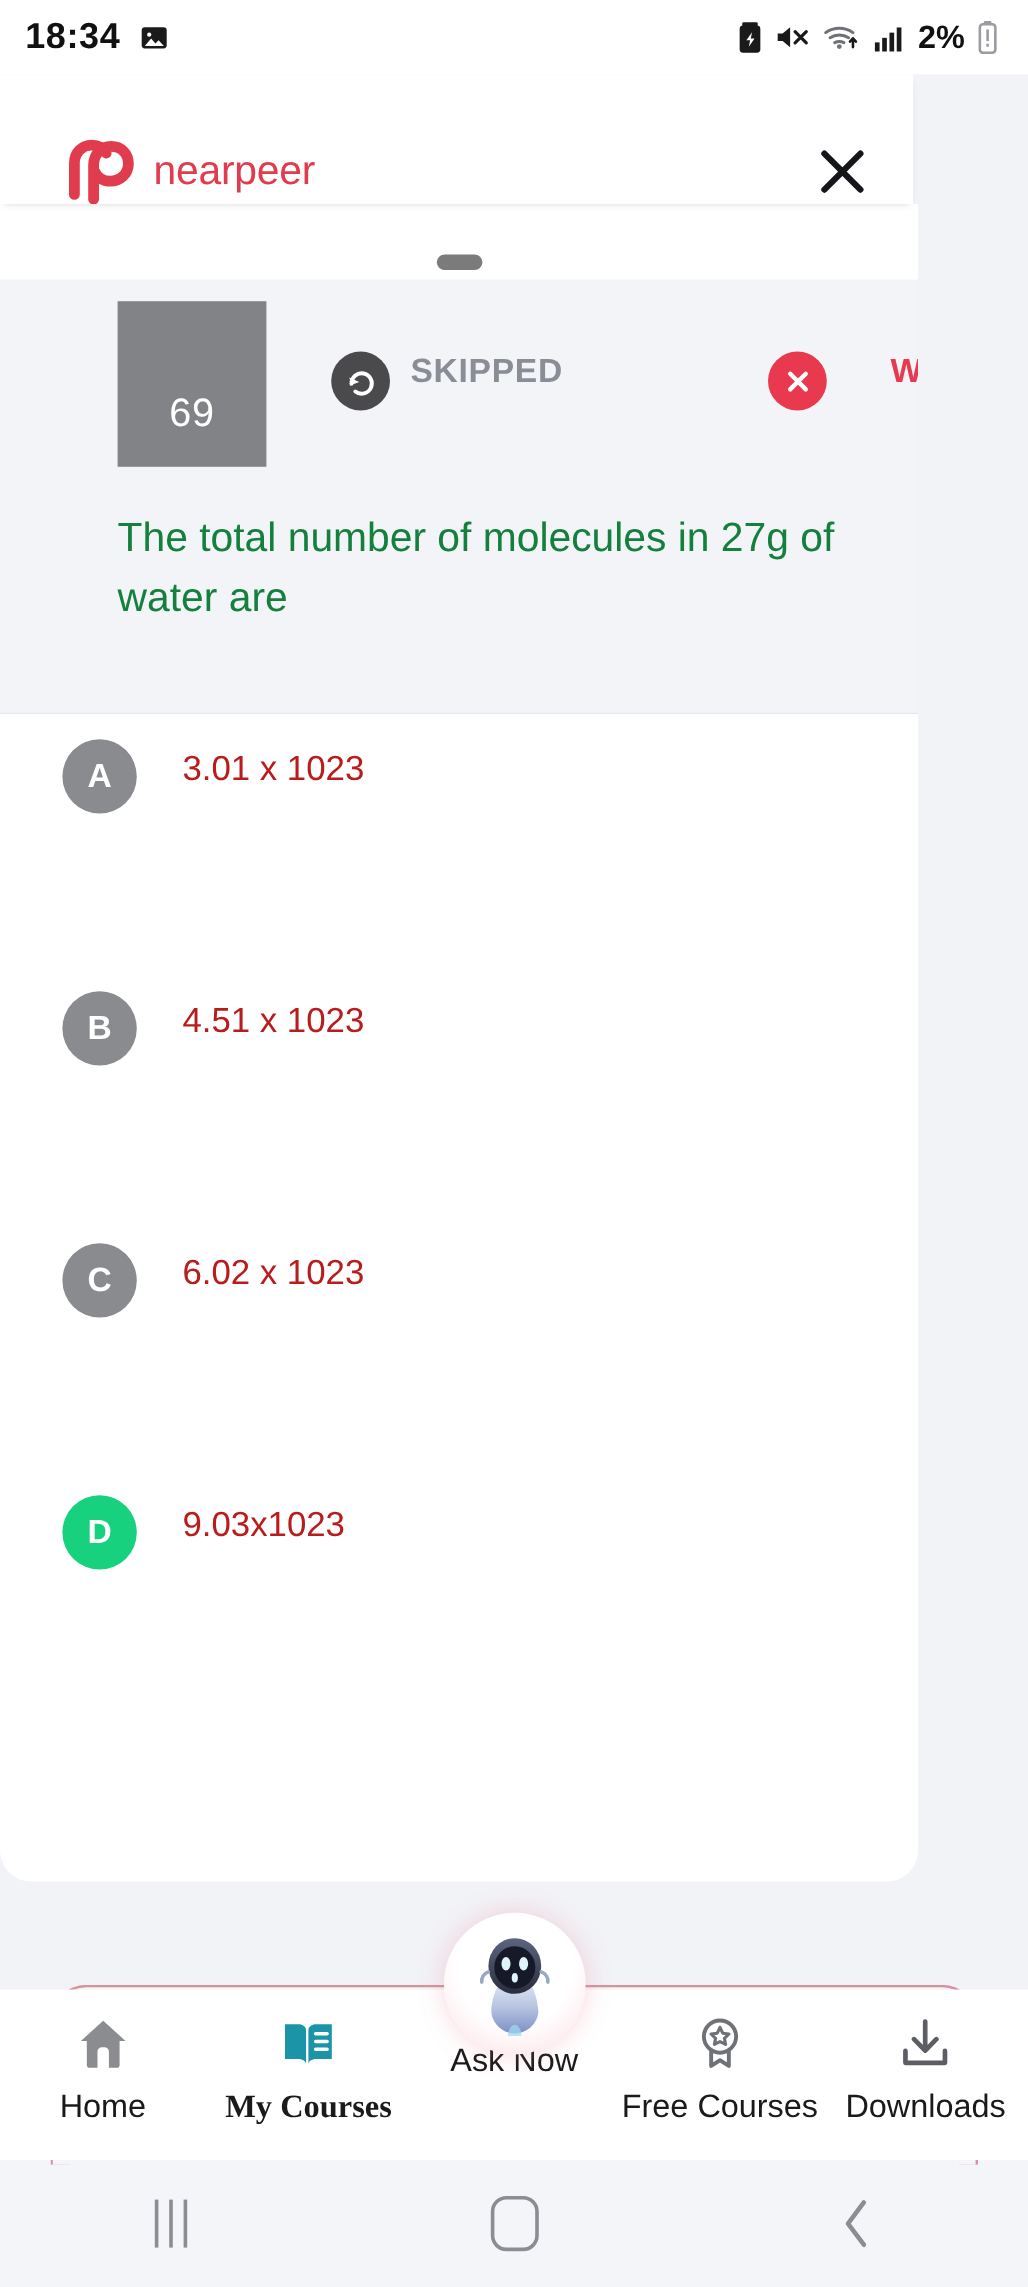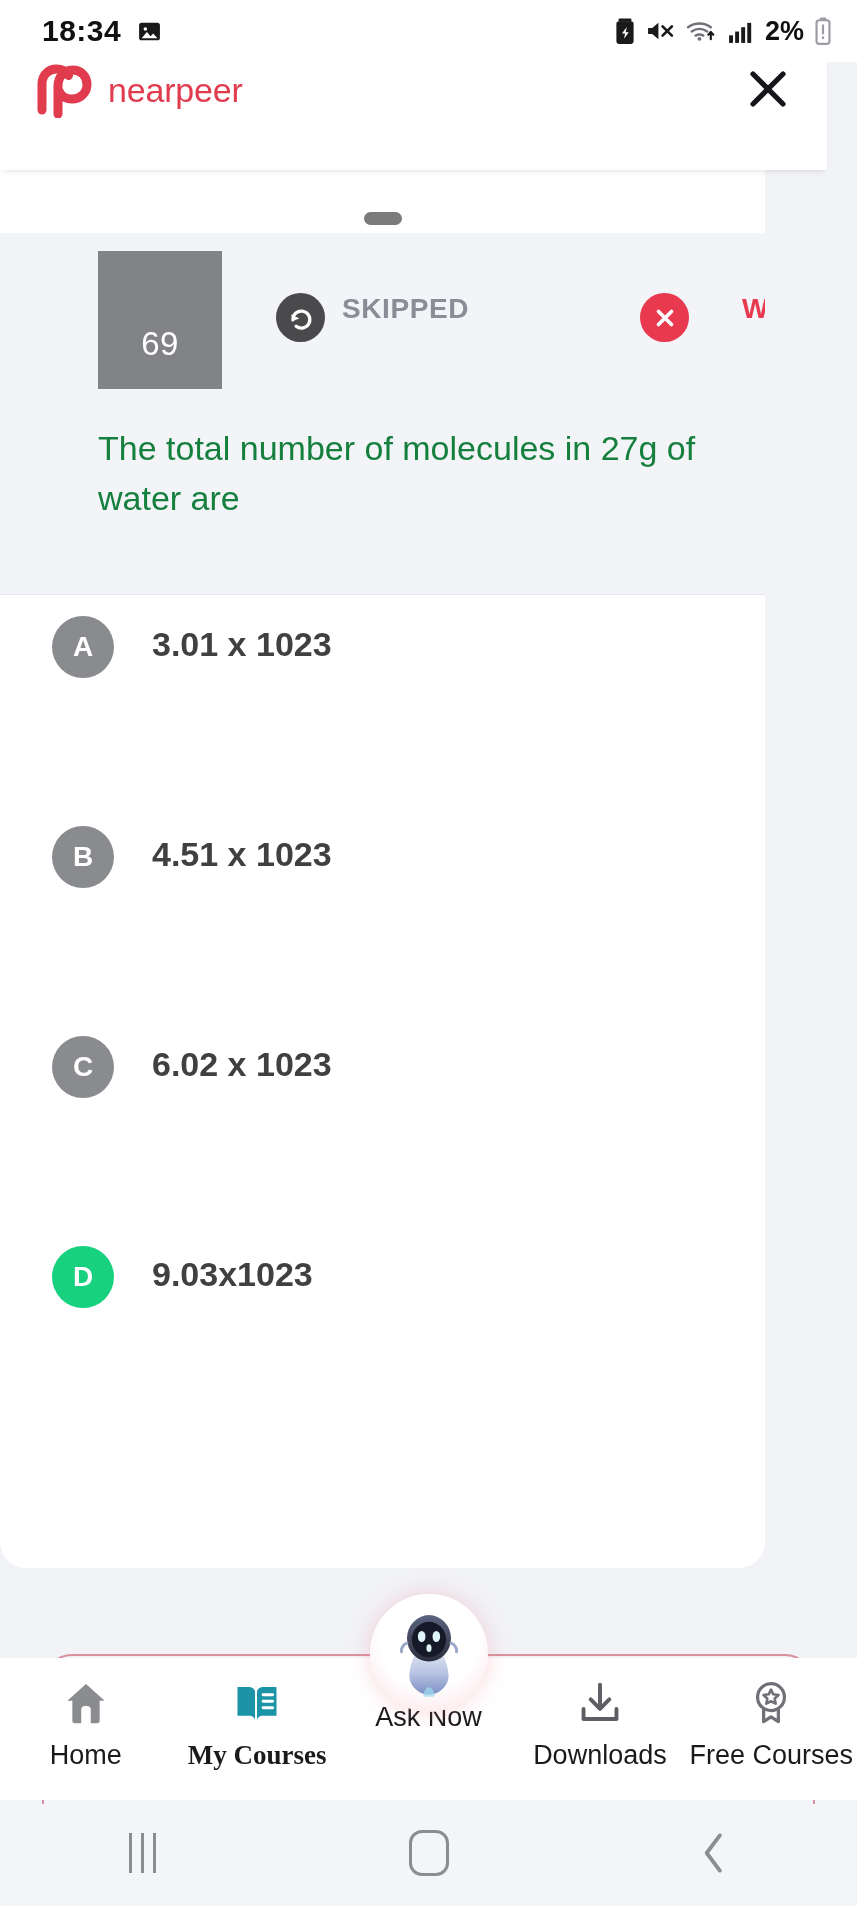--- a/index.html
+++ b/index.html
@@ -8,33 +8,33 @@
     background:#ffffff;
     font-family:"Liberation Sans", sans-serif;
     overflow:hidden;
   }
   #screen { position:relative; width:857px; height:1906px; background:#f2f3f7; }
 
   
   .statusbar{
     position:absolute; top:0; left:0; width:857px; height:62px;
     background:#ffffff; display:flex; align-items:center;
-    padding:0 26px 0 42px;
+    padding:0 26px 0 21px;
   }
   .sb-time{ font-size:30px; font-weight:700; color:#111; letter-spacing:.5px; }
   .sb-left-icons{ display:flex; align-items:center; gap:10px; margin-left:16px; }
   .sb-spacer{ flex:1; }
   .sb-right{ display:flex; align-items:center; gap:11px; }
   .sb-pct{ font-size:27px; font-weight:700; color:#111; letter-spacing:0; }
 
   
   .appbar{
-    position:absolute; top:62px; left:0; width:827px; height:108px;
-    background:#ffffff; display:flex; align-items:flex-start;
-    padding:0 32px 0 36px;
+    position:absolute; top:62px; left:0; width:761px; height:108px;
+    background:#ffffff; display:flex; align-items:flex-end;
+    padding:0 32px 0 56px;
     box-shadow:0 3px 6px -3px rgba(0,0,0,.17);
     z-index:6;
   }
   .brand{ display:flex; align-items:center; gap:14px; }
   .brand-word{ font-size:34px; color:#e13b4e; letter-spacing:-.2px; font-weight:400; }
   .appbar-spacer{ flex:1; }
   .close-btn{ width:54px; height:54px; display:flex; align-items:center; justify-content:center; cursor:pointer; }
 
   
   .sheet{
@@ -83,21 +83,21 @@
     position:relative; height:210px; display:flex; align-items:flex-start;
     padding-left:52px; padding-top:18px; background:#ffffff; cursor:pointer;
   }
   .opt-circle{
     width:62px; height:62px; border-radius:50%; flex:none;
     display:flex; align-items:center; justify-content:center;
     color:#ffffff; font-size:28px; font-weight:700; margin-top:3px;
   }
   .opt-circle.gray{ background:#8a8b8e; }
   .opt-circle.green{ background:#17d17e; }
-  .opt-text{ margin-left:38px; font-size:34px; color:#404040; line-height:1.25; padding-top:10px;font-weight:bold; }
+  .opt-text{ margin-left:38px; font-size:29px; color:#b91c1c; line-height:1.25; padding-top:10px; }
 
   
   .navwrap{
     position:absolute; left:0; bottom:106px; width:857px; height:232px; z-index:8;
   }
   .navborder{
     position:absolute; left:42px; right:42px; top:86px; height:150px;
     border:2px solid #d9929d; border-radius:30px 30px 0 0;
     border-bottom:none; background:transparent;
   }
@@ -296,36 +296,36 @@
             <path d="M12 28c-3 1-5 4-4.5 7" stroke="#9aa6c6" stroke-width="2.4" fill="none" stroke-linecap="round"></path>
             <path d="M48 28c3 1 5 4 4.5 7" stroke="#9aa6c6" stroke-width="2.4" fill="none" stroke-linecap="round"></path>
           </svg>
         </div>
         <div class="navlabel">Ask Now</div>
       </div>
 
       <div class="navitem">
         <div class="navicon">
           <svg width="52" height="52" viewBox="0 0 24 24">
-            <path d="M12 3.5v11.2M12 14.7l-4.3-4.4M12 14.7l4.3-4.4" stroke="#5c5e64" stroke-width="1.8" fill="none" stroke-linecap="round" stroke-linejoin="round"></path>
-            <path d="M4.4 14.8v4.6h15.2v-4.6" stroke="#5c5e64" stroke-width="1.8" fill="none" stroke-linecap="round" stroke-linejoin="round"></path>
-          </svg>
-        </div>
-        <div class="navlabel">Downloads</div>
+            <circle cx="12" cy="9.3" r="6.2" fill="none" stroke="#6f7177" stroke-width="1.5"></circle>
+            <path d="M12 5.8l1.05 2.2 2.4.3-1.75 1.65.45 2.35L12 11.2l-2.15 1.1.45-2.35L8.55 8.3l2.4-.3z" fill="none" stroke="#6f7177" stroke-width="1.2" stroke-linejoin="round"></path>
+            <path d="M8.6 14.4v6.2l3.4-2.2 3.4 2.2v-6.2" fill="none" stroke="#6f7177" stroke-width="1.5" stroke-linejoin="round"></path>
+          </svg>
+        </div>
+        <div class="navlabel">Free Courses</div>
       </div>
 
       <div class="navitem">
         <div class="navicon">
           <svg width="52" height="52" viewBox="0 0 24 24">
-            <circle cx="12" cy="9.3" r="6.2" fill="none" stroke="#6f7177" stroke-width="1.5"></circle>
-            <path d="M12 5.8l1.05 2.2 2.4.3-1.75 1.65.45 2.35L12 11.2l-2.15 1.1.45-2.35L8.55 8.3l2.4-.3z" fill="none" stroke="#6f7177" stroke-width="1.2" stroke-linejoin="round"></path>
-            <path d="M8.6 14.4v6.2l3.4-2.2 3.4 2.2v-6.2" fill="none" stroke="#6f7177" stroke-width="1.5" stroke-linejoin="round"></path>
-          </svg>
-        </div>
-        <div class="navlabel">Free Courses</div>
+            <path d="M12 3.5v11.2M12 14.7l-4.3-4.4M12 14.7l4.3-4.4" stroke="#5c5e64" stroke-width="1.8" fill="none" stroke-linecap="round" stroke-linejoin="round"></path>
+            <path d="M4.4 14.8v4.6h15.2v-4.6" stroke="#5c5e64" stroke-width="1.8" fill="none" stroke-linecap="round" stroke-linejoin="round"></path>
+          </svg>
+        </div>
+        <div class="navlabel">Downloads</div>
       </div>
 
     </div>
   </div>
 
   <div class="sysnav">
     <div>
       <div class="recents">
           <i></i>
           <i></i>

